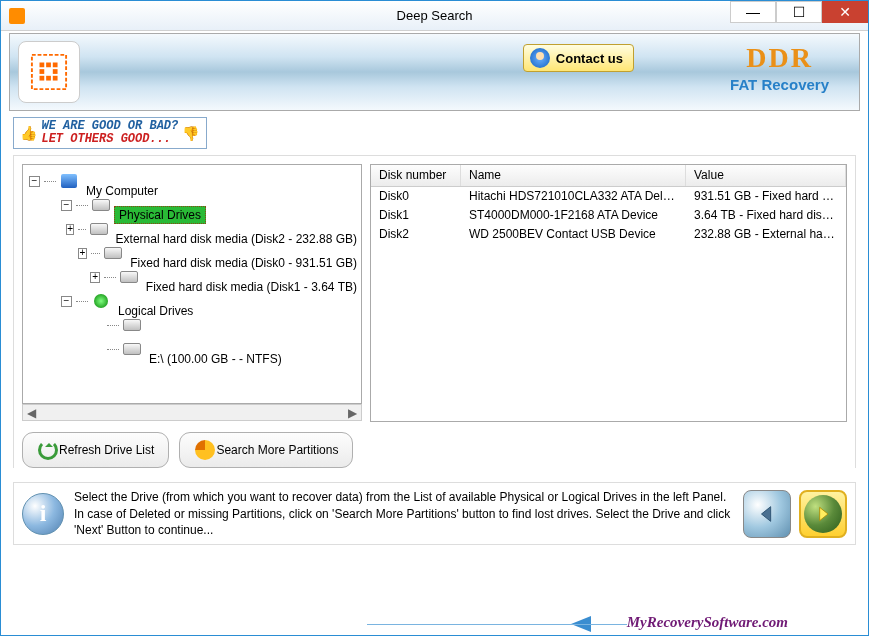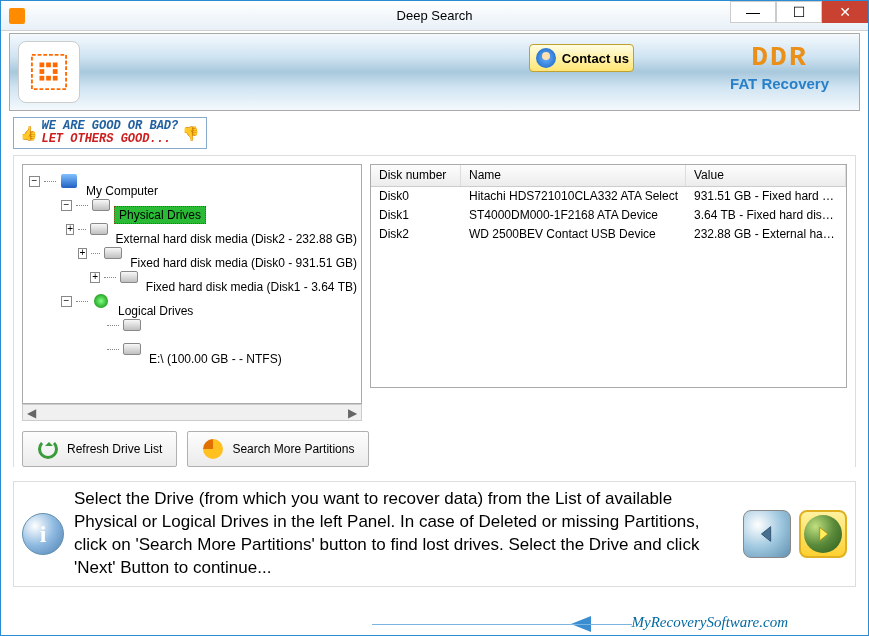--- a/index.html
+++ b/index.html
@@ -9,25 +9,25 @@
 .titlebar-icon { width: 16px; height: 16px; margin-left: 8px; background: #ff8c00; border-radius: 2px; }
 .titlebar-title { position: absolute; left: 50%; transform: translateX(-50%); font-size: 13px; color: #000; }
 .titlebar-controls { position: absolute; right: 0; top: 0; display: flex; }
 .titlebar-btn { width: 46px; height: 22px; display: flex; align-items: center; justify-content: center; font-size: 14px; cursor: pointer; }
 .titlebar-btn.min { background: #fff; border: 1px solid #ccc; }
 .titlebar-btn.max { background: #fff; border: 1px solid #ccc; }
 .titlebar-btn.close { background: #c94130; color: #fff; }
 .header { height: 78px; margin: 2px 8px 0 8px; border: 1px solid #aaa; position: relative; background: linear-gradient(#f4f9fd 0%, #d0e4f2 30%, #a8c8dc 50%, #d0e4f2 70%, #f4f9fd 100%); display: flex; align-items: center; }
 .header-logo { width: 62px; height: 62px; margin-left: 8px; background: #fff; border: 1px solid #ccc; border-radius: 8px; display: flex; align-items: center; justify-content: center; }
 .header-logo svg { width: 38px; height: 38px; }
-.contact-btn { position: absolute; right: 225px; top: 10px; height: 28px; padding: 0 4px 0 6px; background: linear-gradient(#fffde0, #ffe674); border: 1px solid #c0a030; border-radius: 4px; display: flex; align-items: center; gap: 6px; cursor: pointer; font-size: 13px; font-weight: bold; }
+.contact-btn { position: absolute; right: 225px; top: 10px; height: 28px; padding: 0 10px 0 6px; background: linear-gradient(#fffde0, #ffe674); border: 1px solid #c0a030; border-radius: 4px; display: flex; align-items: center; gap: 6px; cursor: pointer; font-size: 13px; font-weight: bold; }
 .contact-btn .avatar { width: 20px; height: 20px; border-radius: 50%; background: radial-gradient(#6ab0ff, #1060c0); position: relative; }
 .contact-btn .avatar::after { content: ""; position: absolute; top: 4px; left: 6px; width: 8px; height: 8px; background: #ffe0b0; border-radius: 50%; }
 .brand { position: absolute; right: 30px; top: 8px; text-align: center; }
-.brand-ddr { font-size: 28px; font-weight: 900; color: #ea9018; letter-spacing: 2px; font-family: Liberation Mono, monospace; }
+.brand-ddr { font-size: 28px; font-weight: 900; color: #ea9018; letter-spacing: 2px; font-family: Liberation Serif, serif; }
 .brand-sub { font-size: 15px; font-weight: bold; color: #2780c8; margin-top: 2px; }
 .promo-bar { margin: 6px 12px 0 12px; }
 .promo { display: inline-flex; align-items: center; background: #fff; border: 1px solid #88aacc; padding: 2px 6px; font-family: "Courier New", monospace; font-size: 12px; font-weight: bold; }
 .promo .thumb { color: #3b5998; font-size: 14px; margin-right: 4px; }
 .promo .thumb.down { color: #cc3030; margin-left: 4px; margin-right: 0; transform: scaleY(-1); }
 .promo-text { display: inline-block; line-height: 1.1; font-style: italic; }
 .promo-line1 { color: #2060a0; }
 .promo-line2 { color: #cc2020; }
 .content { margin: 6px 12px 0 12px; padding: 8px 8px 0 8px; border-top: 1px solid #ddd; border-left: 1px solid #ddd; border-right: 1px solid #ddd; }
 .panels { display: flex; gap: 8px; }
@@ -36,49 +36,49 @@
 .tree-toggle { width: 11px; height: 11px; border: 1px solid #888; display: flex; align-items: center; justify-content: center; font-size: 10px; line-height: 1; cursor: pointer; margin-right: 4px; background: #fff; }
 .tree-hline { display: inline-block; border-top: 1px dotted #888; width: 12px; height: 1px; }
 .tree-icon { width: 18px; height: 14px; margin: 0 4px; display: inline-flex; align-items: center; justify-content: center; }
 .drive-icon { width: 18px; height: 12px; background: linear-gradient(#f8f8f8, #c0c0c0); border: 1px solid #888; border-radius: 2px; }
 .computer-icon { width: 16px; height: 14px; background: linear-gradient(#80c0ff, #2060c0); border-radius: 2px; position: relative; }
 .globe-icon { width: 14px; height: 14px; background: radial-gradient(#80ff80, #008000); border-radius: 50%; }
 .tree-label { padding: 1px 4px; margin-top: 20px; }
 .tree-label.selected { background: #2aba36; color: #000; border: 1px dotted #8b4513; }
 .hscroll { height: 17px; background: #f0f0f0; border: 1px solid #ccc; margin-top: 0; display: flex; align-items: center; justify-content: space-between; }
 .hscroll .arrow { width: 17px; height: 15px; display: flex; align-items: center; justify-content: center; cursor: pointer; color: #666; }
-.table-panel { flex: 1; height: 224px; border: 1px solid #aaa; background: #fff; overflow: hidden; }
+.table-panel { flex: 1; height: 258px; border: 1px solid #aaa; background: #fff; overflow: hidden; }
 .table-head { display: flex; background: linear-gradient(#fdfdfd, #ececec); border-bottom: 1px solid #ccc; height: 22px; }
 .table-head div { padding: 3px 8px; border-right: 1px solid #ddd; font-size: 12px; }
 .col-disk { width: 90px; }
 .col-name { width: 225px; }
 .col-value { flex: 1; }
 .table-row { display: flex; height: 19px; }
 .table-row div { padding: 2px 8px; font-size: 12px; overflow: hidden; text-overflow: ellipsis; white-space: nowrap; }
 .buttons-row { display: flex; gap: 10px; margin-top: 10px; }
-.btn { height: 36px; padding: 16px 14px; background: linear-gradient(#fdfdfd, #ebebeb); border: 1px solid #b0b0b0; border-radius: 2px; display: flex; align-items: center; gap: 8px; cursor: pointer; font-size: 12px; }
+.btn { height: 36px; padding: 16px 14px; background: linear-gradient(#fdfdfd, #ebebeb); border: 1px solid #b0b0b0; border-radius: 11px; display: flex; align-items: center; cursor: pointer; font-size: 12px; }
 .btn-icon { width: 22px; height: 22px; display: flex; align-items: center; justify-content: center; }
 .icon-refresh { width: 20px; height: 20px; border: 3px solid #3a9b3a; border-radius: 50%; border-top-color: transparent; position: relative; }
 .icon-refresh::after { content: ""; position: absolute; top: -4px; right: 2px; border: 4px solid transparent; border-bottom-color: #3a9b3a; }
 .icon-pie { width: 20px; height: 20px; border-radius: 50%; background: conic-gradient(#ffc020 0 75%, #e07000 75% 100%); }
 .icon-log { width: 20px; height: 20px; background: #fff8d0; border: 1px solid #c0a020; position: relative; }
 .icon-log::after { content: ""; position: absolute; bottom: -2px; right: -2px; width: 10px; height: 10px; background: #3a9b3a; clip-path: polygon(40% 0, 60% 0, 60% 50%, 100% 50%, 50% 100%, 0 50%, 40% 50%); }
 .loadlog-row { margin: 10px 12px 0 12px; padding: 0 8px 10px 8px; border-left: 1px solid #ddd; border-right: 1px solid #ddd; border-bottom: 1px solid #ddd; }
 .footer { margin: 14px 12px 0 12px; display: flex; align-items: center; gap: 10px; border: 1px solid #ddd; padding: 6px 8px;}
 .info-icon { width: 42px; height: 42px; border-radius: 50%; background: radial-gradient(circle at 30% 30%, #fff, #8cb8e0, #5080b0); display: flex; align-items: center; justify-content: center; flex-shrink: 0; border: 1px solid #6090b0; }
 .info-icon span { color: #fff; font-size: 24px; font-weight: bold; font-family: Georgia, serif; }
-.footer-text { flex: 1; font-size: 17px; line-height: 1.35; }
+.footer-text { flex: 1; font-size: 12px; line-height: 1.35; }
 .nav-btns { display: flex; gap: 8px; }
 .nav-btn { width: 48px; height: 48px; border-radius: 8px; display: flex; align-items: center; justify-content: center; cursor: pointer; }
 .nav-back { background: radial-gradient(circle at 30% 30%, #fff, #a0c8e0, #6090b0); border: 1px solid #888; }
 .nav-back svg { width: 22px; height: 22px; }
 .nav-next { background: linear-gradient(#fff2a0, #ffd030); border: 2px solid #e0b020; }
 .nav-next-inner { width: 38px; height: 38px; border-radius: 50%; background: radial-gradient(circle at 30% 30%, #c0e080, #5a8a3a, #2a5a1a); display: flex; align-items: center; justify-content: center; }
 .nav-next svg { width: 20px; height: 20px; }
-.website { position: absolute; bottom: 4px; right: 80px; color: #0369a1; font-size: 15px; font-style: italic; font-family: "Comic Sans MS", cursive; }
+.website { position: absolute; bottom: 4px; right: 80px; color: #701a75; font-size: 15px; font-style: italic; font-family: "Comic Sans MS", cursive; font-weight: bold; }
 .website::before { content: ""; position: absolute; left: -260px; top: 10px; width: 260px; border-top: 1px solid #7ab4e0; }
 .arrow-shape { position: absolute; bottom: 3px; left: 570px; width: 0; height: 0; border-top: 8px solid transparent; border-bottom: 8px solid transparent; border-right: 20px solid #3a8dd0; }
 .indent { display: inline-block; }
 </style>
 </head>
 <body>
 
 <div class="window">
   <div class="titlebar">
     <div class="titlebar-icon"></div>
@@ -208,21 +208,21 @@
       </div>
 
       <div class="table-panel">
         <div class="table-head">
           <div class="col-disk">Disk number</div>
           <div class="col-name">Name</div>
           <div class="col-value">Value</div>
         </div>
         <div class="table-row">
           <div class="col-disk">Disk0</div>
-          <div class="col-name">Hitachi HDS721010CLA332 ATA Select</div>
+          <div class="col-name">Hitachi HDS721010CLA332 ATA Deleted</div>
           <div class="col-value">931.51 GB - Fixed hard disk media</div>
         </div>
         <div class="table-row">
           <div class="col-disk">Disk1</div>
           <div class="col-name">ST4000DM000-1F2168 ATA Device</div>
           <div class="col-value">3.64 TB - Fixed hard disk media</div>
         </div>
         <div class="table-row">
           <div class="col-disk">Disk2</div>
           <div class="col-name">WD 2500BEV Contact USB Device</div>

